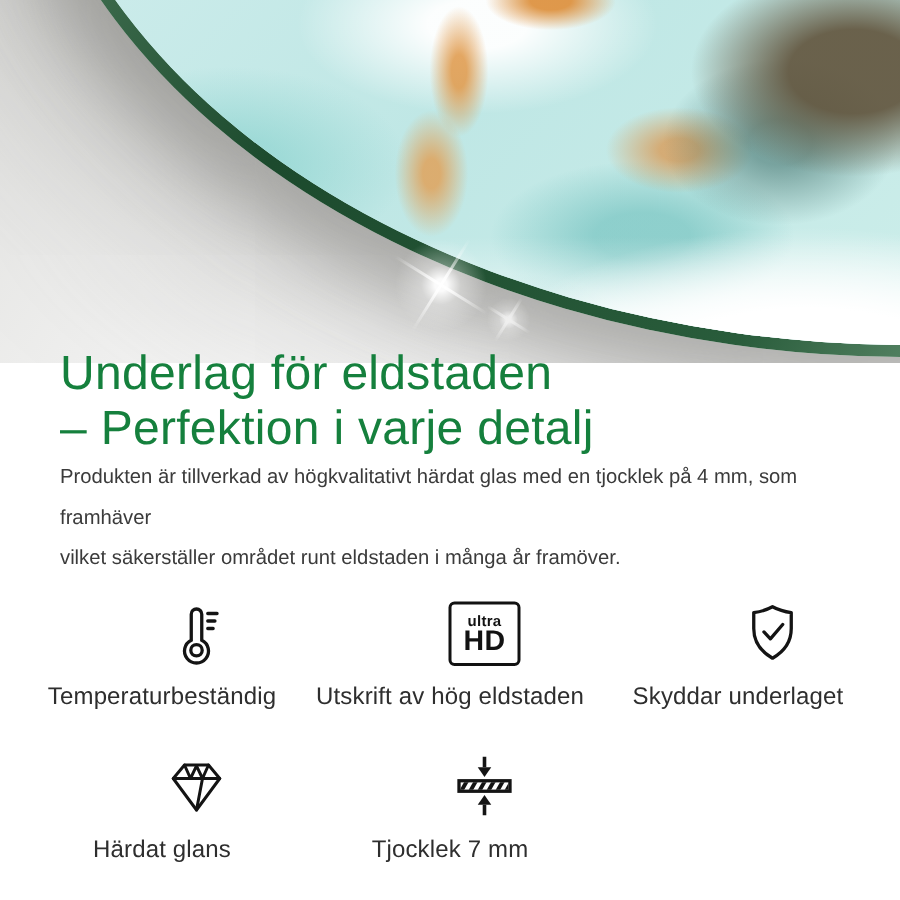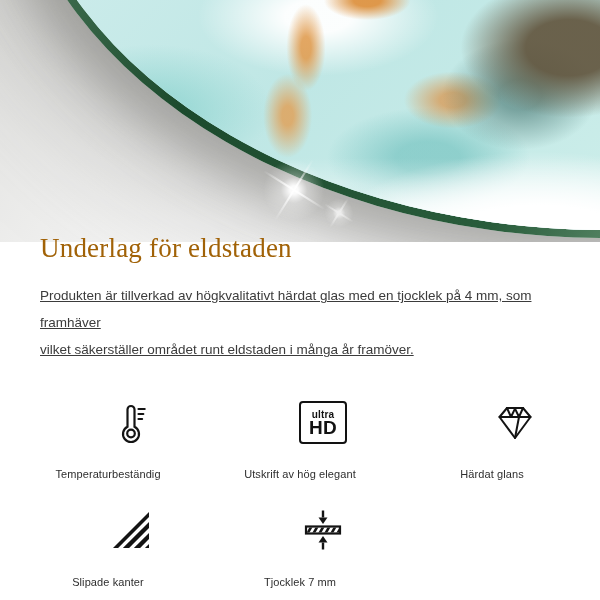--- a/index.html
+++ b/index.html
@@ -41,30 +41,30 @@
   .sparkle i{position:absolute;display:block;background:linear-gradient(90deg,rgba(255,255,255,0),rgba(255,255,255,.97) 50%,rgba(255,255,255,0));
     left:0;top:50%;width:100%;height:2px;margin-top:-1px;border-radius:2px;}
   .sparkle i.v{transform:rotate(90deg);}
   .sparkle::after{content:"";position:absolute;inset:0;
     background:radial-gradient(circle,rgba(255,255,255,.95) 0 8%,rgba(255,255,255,.35) 26%,rgba(255,255,255,0) 60%);}
   .sp1{left:258px;top:154px;width:72px;height:72px;transform:rotate(32deg);}
   .sp2{left:322px;top:196px;width:34px;height:34px;transform:rotate(32deg);opacity:.75;}
 
   
   .content{position:absolute;left:40px;top:230px;width:540px;}
-  .heading{font-family:Liberation Serif, serif;font-size:27px;line-height:37px;
-    color:#a16207;font-weight:400;letter-spacing:.2px;}
-  .bodytext{margin-top:15px;font-size:13.5px;line-height:27px;color:#3b3b3b;text-decoration:underline;}
+  .heading{font-family:Liberation Sans, sans-serif;font-size:32px;line-height:37px;
+    color:#15803d;font-weight:400;letter-spacing:.2px;}
+  .bodytext{font-size:13.5px;line-height:27px;color:#3b3b3b;}
 
   
   .features{position:absolute;left:0;top:398px;width:600px;box-sizing:border-box;padding:0 12px;
     display:grid;grid-template-columns:repeat(3,1fr);row-gap:26px;}
   .feature{display:flex;flex-direction:column;align-items:center;}
   .icon-wrap{height:48px;display:flex;align-items:center;justify-content:center;padding-left:46px;}
-  .feature-label{margin-top:22px;font-size:11px;color:#2e2e2e;letter-spacing:.1px;}
+  .feature-label{margin-top:10px;font-size:16px;color:#2e2e2e;letter-spacing:.1px;}
   .feature svg{display:block;}
   .hd-box{width:44px;height:39px;border:2.5px solid #121212;border-radius:4px;
     display:flex;flex-direction:column;align-items:center;justify-content:center;color:#121212;}
   .hd-box .t1{font-size:10px;font-weight:700;line-height:11px;letter-spacing:.2px;}
   .hd-box .t2{font-size:19px;font-weight:800;line-height:16px;letter-spacing:.3px;}
 </style>
 </head>
 <body>
 
 <div class="hero">
@@ -80,20 +80,21 @@
     </div>
   <div class="sparkle sp2">
       <i></i>
       <i class="v"></i>
     </div>
 </div>
 
 <div class="content">
   <div class="heading">
     <div>Underlag för eldstaden</div>
+    <div>– Perfektion i varje detalj</div>
   </div>
   <div class="bodytext">
     <div>Produkten är tillverkad av högkvalitativt härdat glas med en tjocklek på 4 mm, som framhäver</div>
     <div>vilket säkerställer området runt eldstaden i många år framöver.</div>
   </div>
 </div>
 
 <div class="features">
 
   <div class="feature">
@@ -107,54 +108,45 @@
     <div class="feature-label">Temperaturbeständig</div>
   </div>
 
   <div class="feature">
     <div class="icon-wrap">
       <div class="hd-box">
         <span class="t1">ultra</span>
         <span class="t2">HD</span>
       </div>
     </div>
-    <div class="feature-label">Utskrift av hög elegant</div>
+    <div class="feature-label">Utskrift av hög eldstaden</div>
   </div>
 
+  <div class="feature">
+    <div class="icon-wrap">
+      <svg width="44" height="44" viewBox="0 0 44 44" fill="none" stroke="#141414" stroke-width="2.2" stroke-linecap="round" stroke-linejoin="round">
+        <path d="M22 4.5 C25.5 6.4 30.5 7.9 34.5 8.4 V19 c0 9.5 -5.5 15.8 -12.5 19.8 C15 34.8 9.5 28.5 9.5 19 V8.4 C13.5 7.9 18.5 6.4 22 4.5 Z"></path>
+        <path d="M16.3 21.3 l4.3 4.6 8.2-9.6"></path>
+      </svg>
+    </div>
+    <div class="feature-label">Skyddar underlaget</div>
+  </div>
 
   <div class="feature">
     <div class="icon-wrap">
       <svg width="44" height="44" viewBox="0 0 44 44" fill="none" stroke="#141414" stroke-width="2" stroke-linecap="round" stroke-linejoin="round">
         <path d="M6.5 17 L14 8 H30 L37.5 17 L22 38 Z"></path>
         <path d="M6.5 17 H37.5"></path>
         <path d="M14 8 L18 17 L22 8.6 L26 17 L30 8"></path>
         <path d="M26 17 L22 38"></path>
       </svg>
     </div>
     <div class="feature-label">Härdat glans</div>
   </div>
 
-  <div class="feature">
-    <div class="icon-wrap">
-      <svg width="44" height="44" viewBox="0 0 44 44">
-        <defs>
-            <clipPath id="tri">
-              <path d="M4 40 L40 4 V40 Z"></path>
-            </clipPath>
-          </defs>
-        <g clip-path="url(#tri)" stroke="#141414" stroke-width="4.4">
-          <path d="M2 44 L44 2"></path>
-          <path d="M13 44 L44 13"></path>
-          <path d="M24 44 L44 24"></path>
-          <path d="M35 44 L44 35"></path>
-        </g>
-      </svg>
-    </div>
-    <div class="feature-label">Slipade kanter</div>
-  </div>
 
   <div class="feature">
     <div class="icon-wrap">
       <svg width="44" height="44" viewBox="0 0 44 44">
         <defs>
             <clipPath id="bar">
               <rect x="6" y="19.5" width="32" height="5"></rect>
             </clipPath>
           </defs>
         <path d="M22 2.5 v7" stroke="#141414" stroke-width="2.4"></path>

